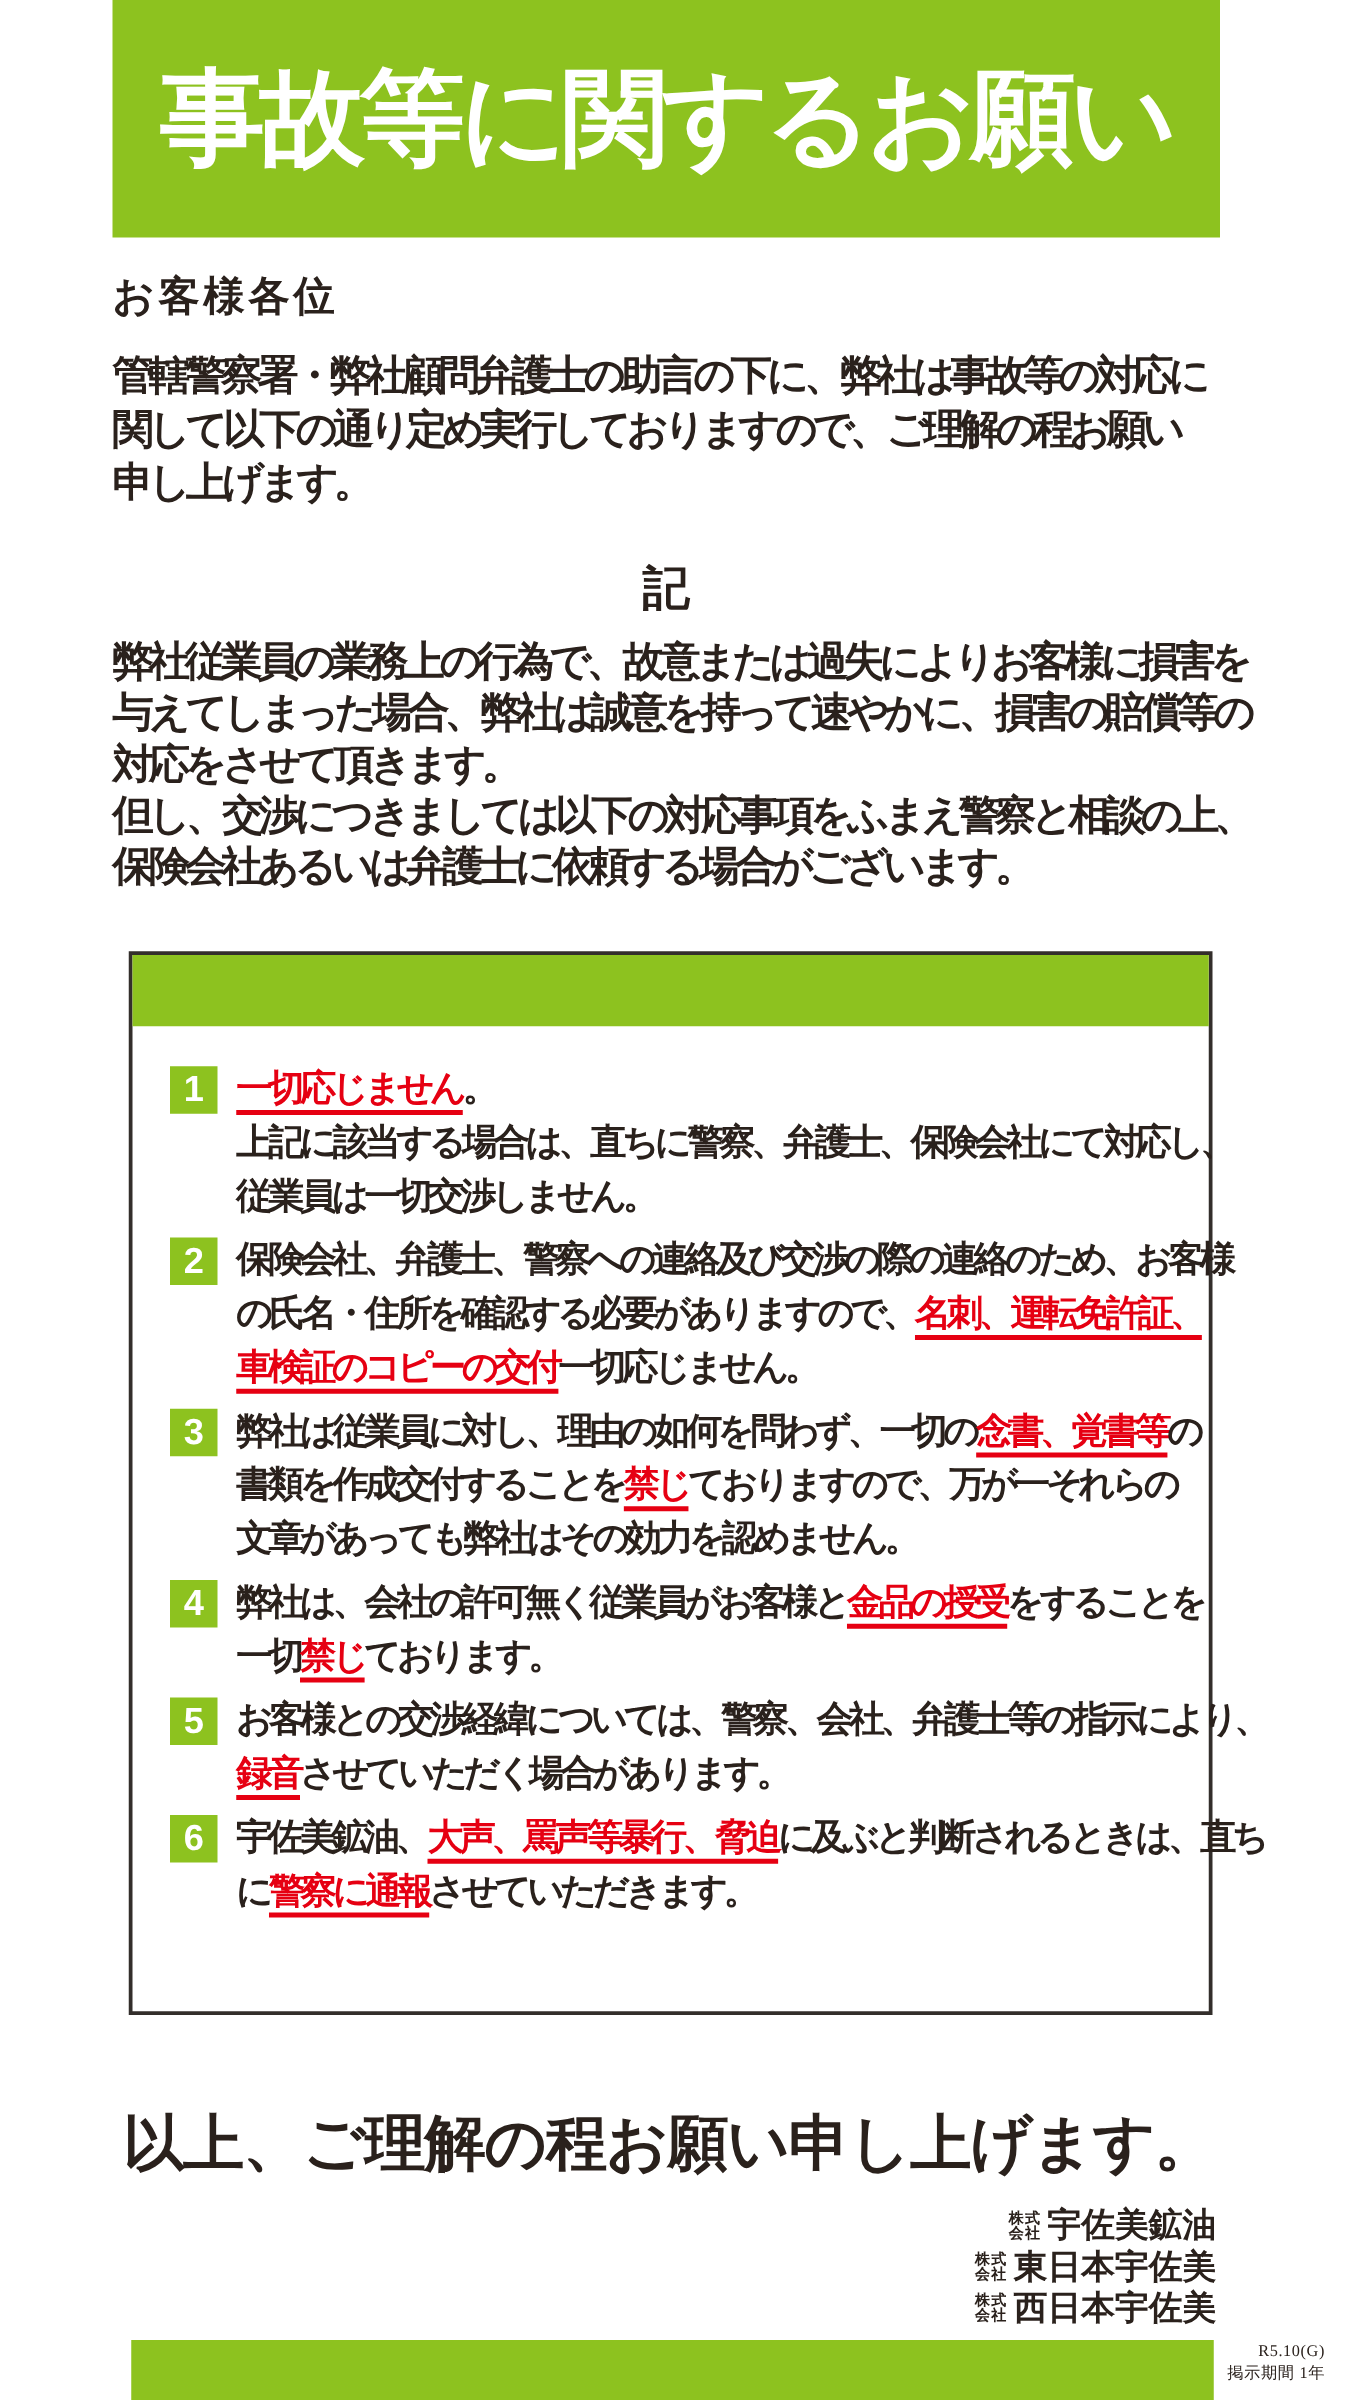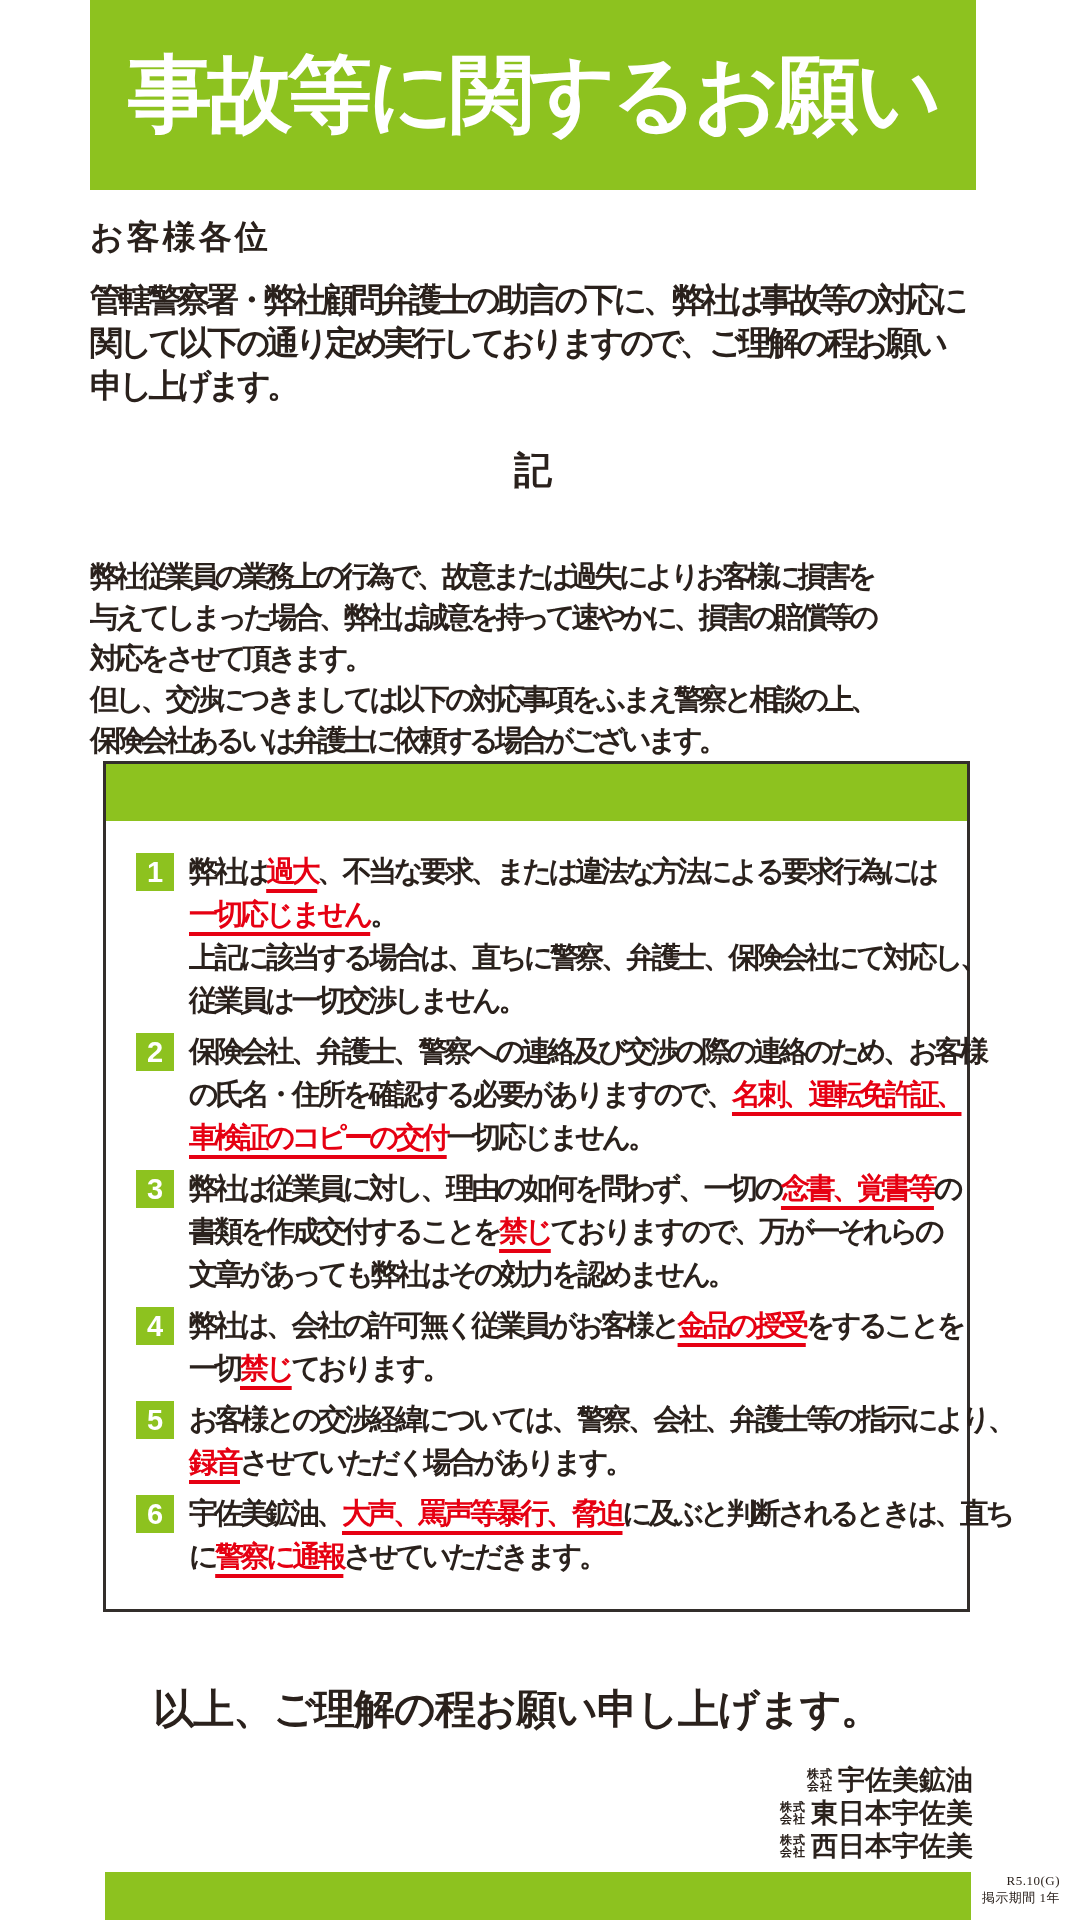--- a/index.html
+++ b/index.html
@@ -34,21 +34,21 @@
     position:absolute;left:90px;top:278px;
     font-size:33px;font-weight:700;letter-spacing:-4px;line-height:43px;
   }
   .intro div,.policy div{white-space:nowrap;}
   .record-mark{
     position:absolute;left:90px;top:445px;width:886px;text-align:center;
     font-size:38px;font-weight:700;
   }
   .policy{
     position:absolute;left:90px;top:508px;
-    font-size:29px;font-weight:700;letter-spacing:-4px;line-height:41px;margin-top:48px;
+    font-size:33px;font-weight:700;letter-spacing:-4px;line-height:41px;
   }
   .rules-box{
     position:absolute;left:103px;top:761px;width:867px;height:851px;
     border:3px solid #332e2b;box-sizing:border-box;background:#ffffff;
   }
   .rules-box-band{height:57px;background:var(--green);}
   .item-list{padding:29px 0 0 30px;}
   .item-row{display:flex;gap:15px;margin-bottom:8px;}
   .item-num{
     flex:0 0 38px;width:38px;height:38px;margin-top:3px;
@@ -60,22 +60,22 @@
     font-size:29px;font-weight:700;letter-spacing:-3.5px;line-height:43px;
   }
   .item-line{white-space:nowrap;}
   .red-underline{
     color:var(--red);
     text-decoration:underline;
     text-decoration-thickness:4px;
     text-underline-offset:8px;
   }
   .closing{
-    position:absolute;left:74px;top:1682px;width:886px;text-align:center;
-    font-size:41px;font-weight:700;letter-spacing:-1px;white-space:nowrap;
+    position:absolute;left:92px;top:1682px;width:886px;text-align:center;
+    font-size:49px;font-weight:700;letter-spacing:-1px;white-space:nowrap;
   }
   .companies{
     position:absolute;right:107px;top:1765px;
     display:flex;flex-direction:column;align-items:flex-end;gap:3px;
   }
   .company-row{display:flex;align-items:center;gap:5px;}
   .company-prefix{
     font-size:12px;font-weight:700;line-height:12px;letter-spacing:1px;
     text-align:right;
   }
@@ -116,21 +116,20 @@
       <div>但し、交渉につきましては以下の対応事項をふまえ警察と相談の上、</div>
       <div>保険会社あるいは弁護士に依頼する場合がございます。</div>
     </div>
 
   <section class="rules-box">
     <div class="rules-box-band"></div>
     <div class="item-list">
         <div class="item-row">
           <div class="item-num">1</div>
           <div class="item-body">
-            <div class="item-line"><span class="plain">弊社は</span><span class="red-underline">過大</span><span class="plain">、不当な要求、または違法な方法による要求行為には</span></div>
             <div class="item-line"><span class="red-underline">一切応じません</span><span class="plain">。</span></div>
             <div class="item-line"><span class="plain">上記に該当する場合は、直ちに警察、弁護士、保険会社にて対応し、</span></div>
             <div class="item-line"><span class="plain">従業員は一切交渉しません。</span></div>
           </div>
         </div>
         <div class="item-row">
           <div class="item-num">2</div>
           <div class="item-body">
             <div class="item-line"><span class="plain">保険会社、弁護士、警察への連絡及び交渉の際の連絡のため、お客様</span></div>
             <div class="item-line"><span class="plain">の氏名・住所を確認する必要がありますので、</span><span class="red-underline">名刺、運転免許証、</span></div>

